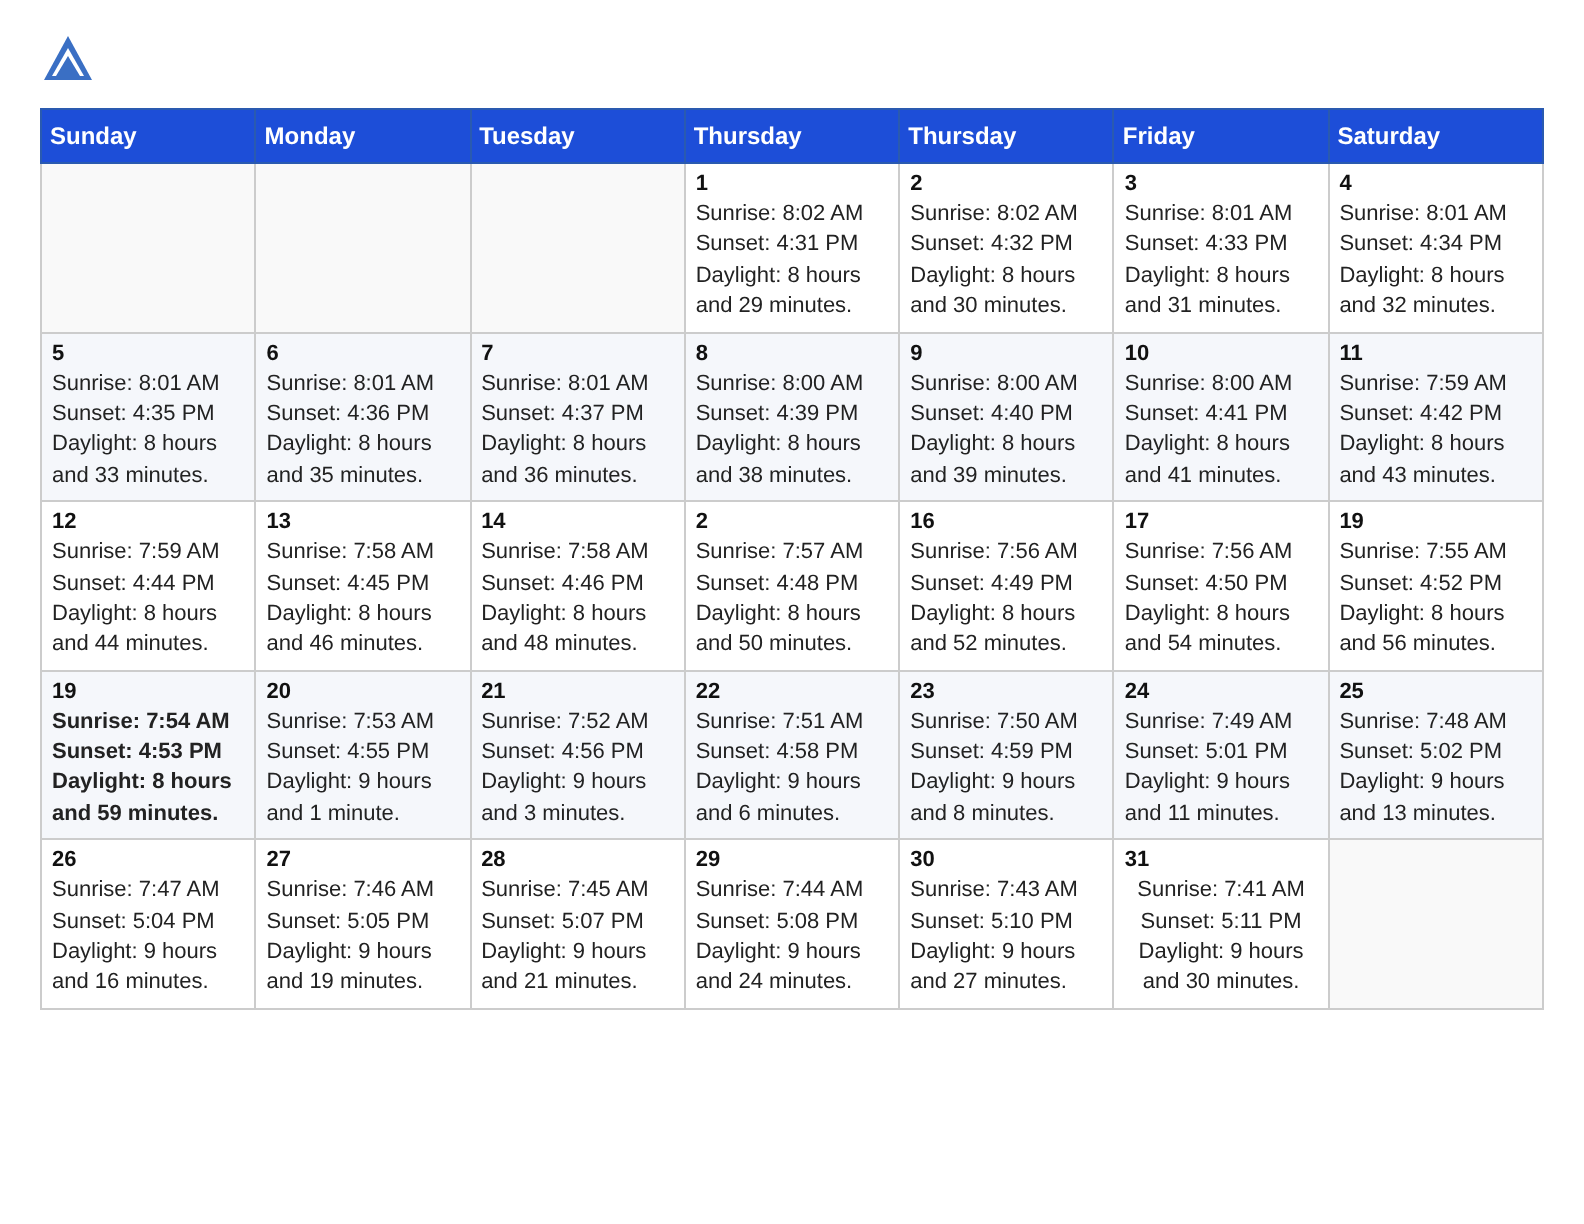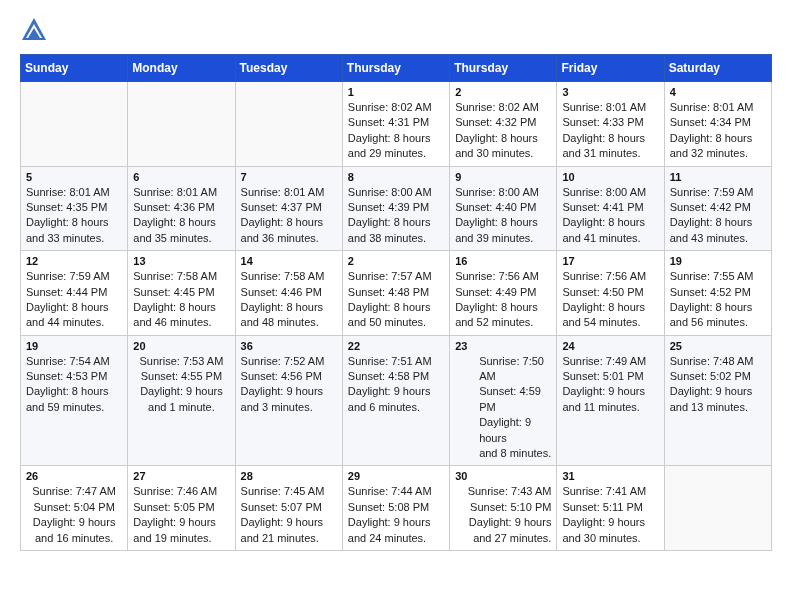--- a/index.html
+++ b/index.html
@@ -266,49 +266,49 @@
             <div class="day-num">19</div>
             <div class="day-info" style="white-space: pre-line;">Sunrise: 7:55 AM
 Sunset: 4:52 PM
 Daylight: 8 hours
 and 56 minutes.</div>
           </td>
         </tr>
         <tr>
           <td>
             <div class="day-num">19</div>
-            <div class="day-info" style="white-space: pre-line;">Sunrise: 7:54 AM
+            <div class="day-info" style="white-space: pre-line; font-weight: bold;">Sunrise: 7:54 AM
 Sunset: 4:53 PM
 Daylight: 8 hours
 and 59 minutes.</div>
           </td>
           <td>
             <div class="day-num">20</div>
-            <div class="day-info" style="white-space: pre-line; text-align: center;">Sunrise: 7:53 AM
+            <div class="day-info" style="white-space: pre-line;">Sunrise: 7:53 AM
 Sunset: 4:55 PM
 Daylight: 9 hours
 and 1 minute.</div>
           </td>
           <td>
-            <div class="day-num">36</div>
+            <div class="day-num">21</div>
             <div class="day-info" style="white-space: pre-line;">Sunrise: 7:52 AM
 Sunset: 4:56 PM
 Daylight: 9 hours
 and 3 minutes.</div>
           </td>
           <td>
             <div class="day-num">22</div>
             <div class="day-info" style="white-space: pre-line;">Sunrise: 7:51 AM
 Sunset: 4:58 PM
 Daylight: 9 hours
 and 6 minutes.</div>
           </td>
           <td>
             <div class="day-num">23</div>
-            <div class="day-info" style="white-space: pre-line; margin-left: 24px;">Sunrise: 7:50 AM
+            <div class="day-info" style="white-space: pre-line;">Sunrise: 7:50 AM
 Sunset: 4:59 PM
 Daylight: 9 hours
 and 8 minutes.</div>
           </td>
           <td>
             <div class="day-num">24</div>
             <div class="day-info" style="white-space: pre-line;">Sunrise: 7:49 AM
 Sunset: 5:01 PM
 Daylight: 9 hours
 and 11 minutes.</div>
@@ -317,21 +317,21 @@
             <div class="day-num">25</div>
             <div class="day-info" style="white-space: pre-line;">Sunrise: 7:48 AM
 Sunset: 5:02 PM
 Daylight: 9 hours
 and 13 minutes.</div>
           </td>
         </tr>
         <tr>
           <td>
             <div class="day-num">26</div>
-            <div class="day-info" style="white-space: pre-line; text-align: center;">Sunrise: 7:47 AM
+            <div class="day-info" style="white-space: pre-line;">Sunrise: 7:47 AM
 Sunset: 5:04 PM
 Daylight: 9 hours
 and 16 minutes.</div>
           </td>
           <td>
             <div class="day-num">27</div>
             <div class="day-info" style="white-space: pre-line;">Sunrise: 7:46 AM
 Sunset: 5:05 PM
 Daylight: 9 hours
 and 19 minutes.</div>
@@ -345,28 +345,28 @@
           </td>
           <td>
             <div class="day-num">29</div>
             <div class="day-info" style="white-space: pre-line;">Sunrise: 7:44 AM
 Sunset: 5:08 PM
 Daylight: 9 hours
 and 24 minutes.</div>
           </td>
           <td>
             <div class="day-num">30</div>
-            <div class="day-info" style="white-space: pre-line; text-align: right;">Sunrise: 7:43 AM
+            <div class="day-info" style="white-space: pre-line;">Sunrise: 7:43 AM
 Sunset: 5:10 PM
 Daylight: 9 hours
 and 27 minutes.</div>
           </td>
           <td>
             <div class="day-num">31</div>
-            <div class="day-info" style="white-space: pre-line;">Sunrise: 7:41 AM
+            <div class="day-info" style="white-space: pre-line; text-align: center;">Sunrise: 7:41 AM
 Sunset: 5:11 PM
 Daylight: 9 hours
 and 30 minutes.</div>
           </td>
           <td class="empty-cell"></td>
         </tr>
       </tbody>
   </table>
 </div>
 

